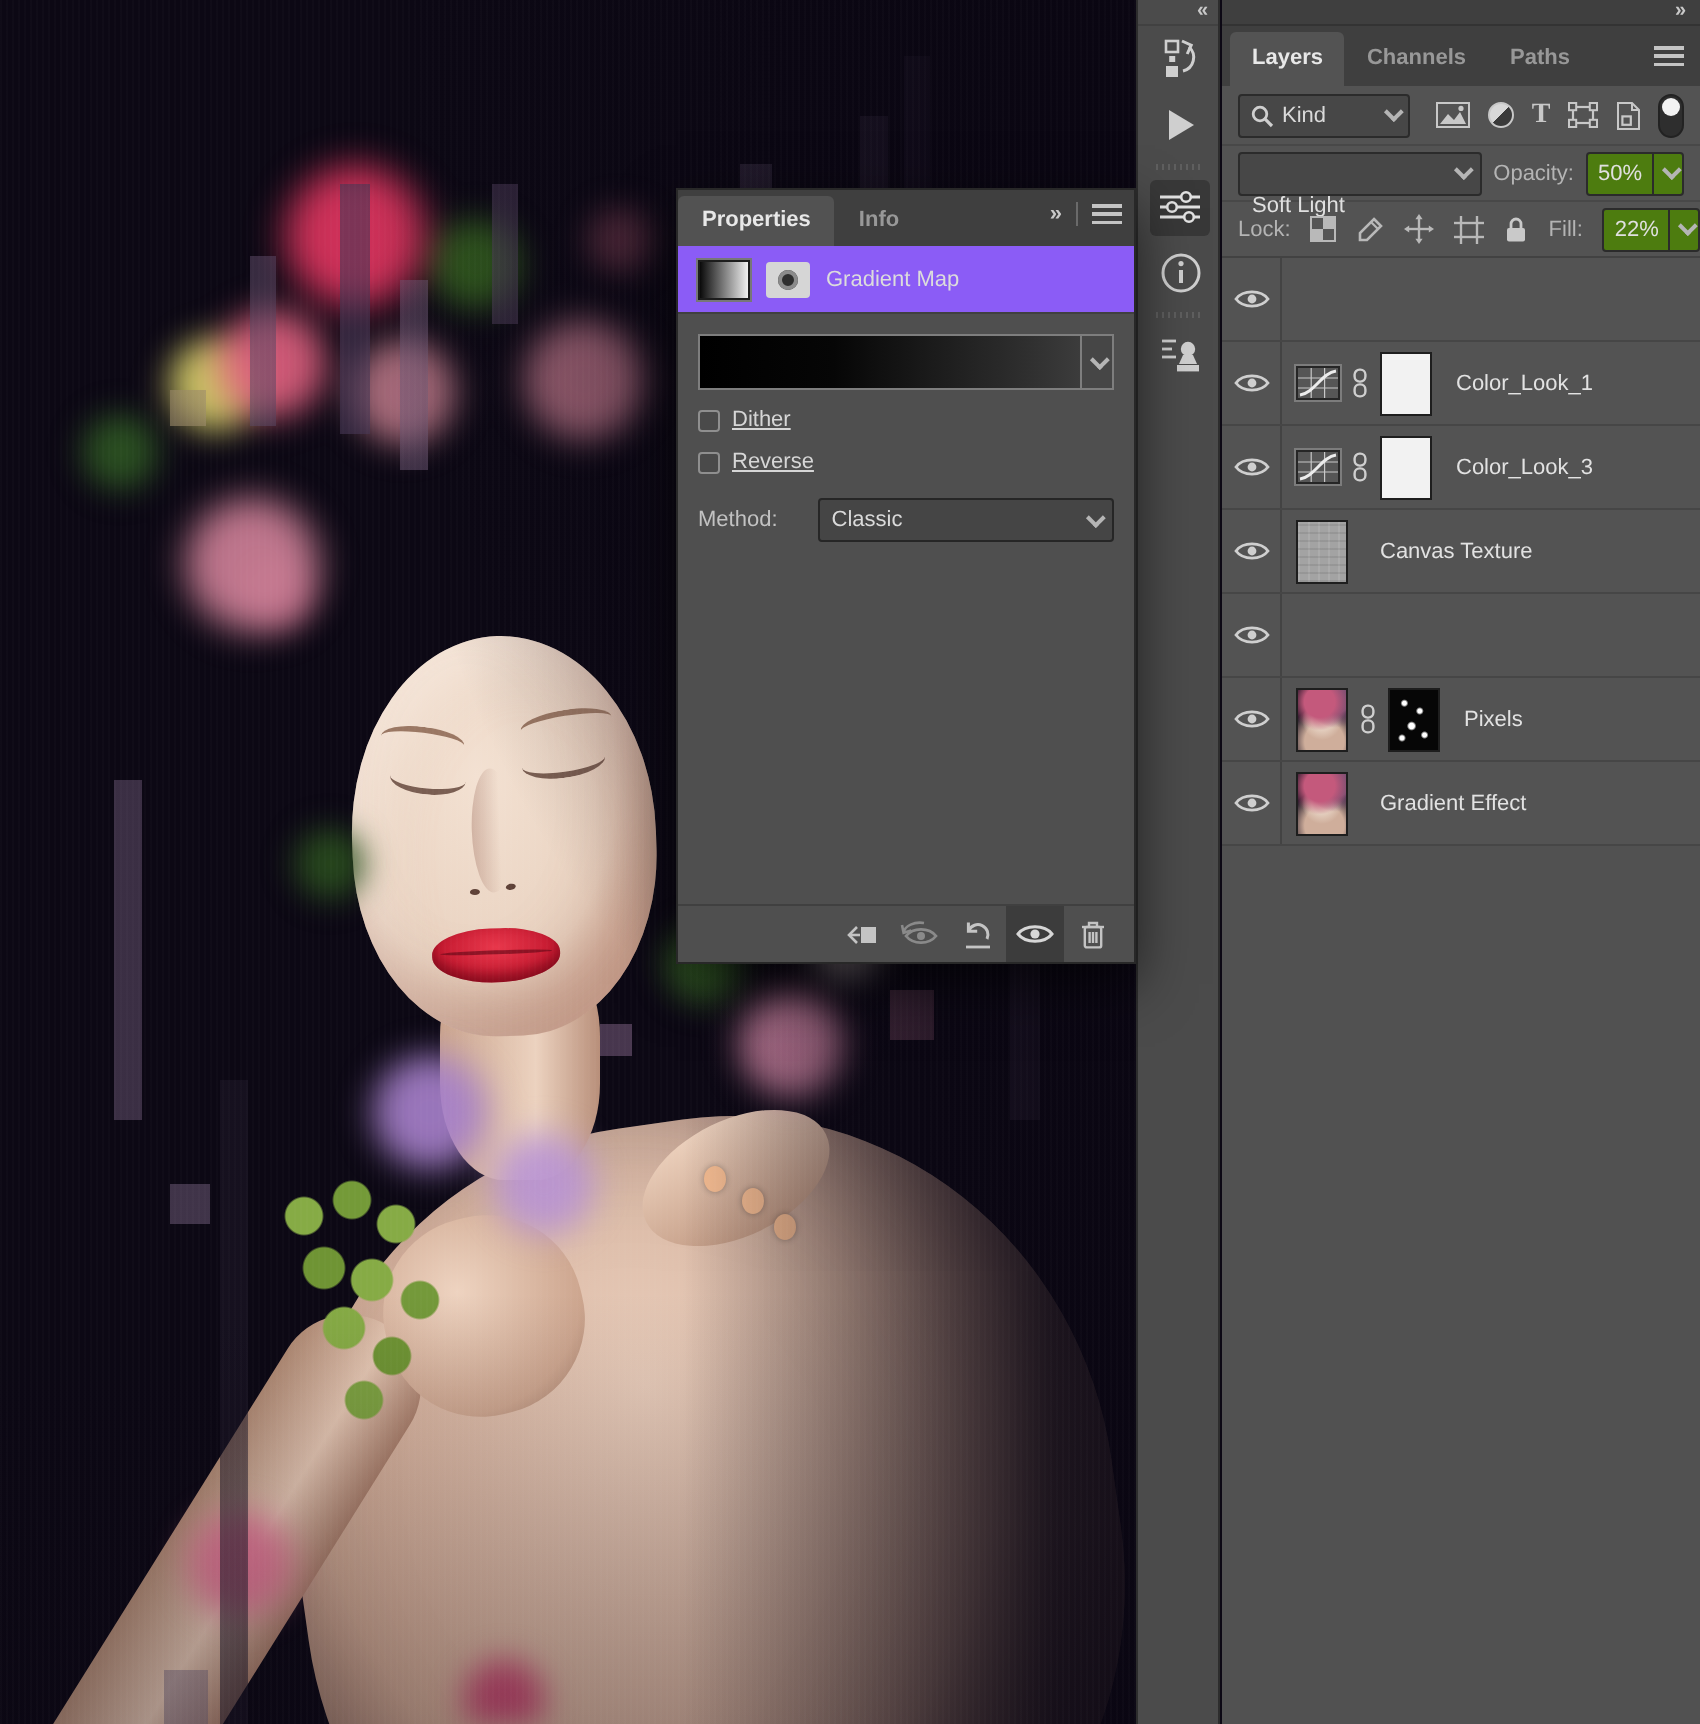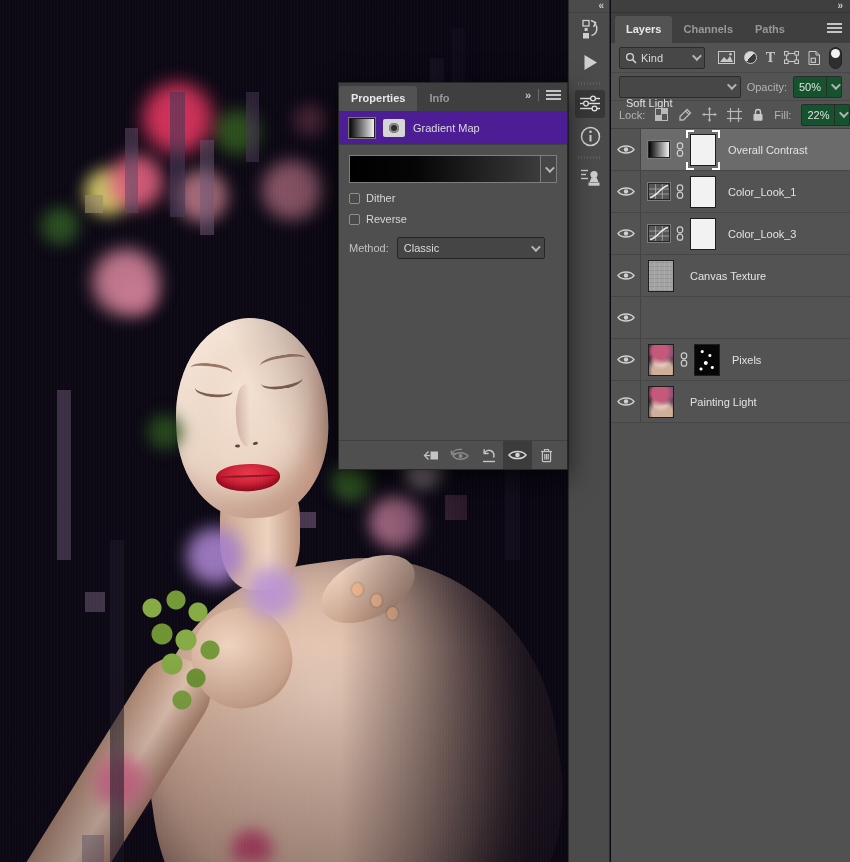--- a/index.html
+++ b/index.html
@@ -116,21 +116,21 @@
   .fi{display:flex;align-items:center;justify-content:center;cursor:pointer;}
   .adj-circle{width:13px;height:13px;border-radius:50%;border:1px solid #c8c8c8;background:linear-gradient(135deg,#d8d8d8 50%,#3a3a3a 50%);}
   .type-T{font-weight:bold;font-size:14px;color:#c8c8c8;font-family:"Liberation Serif",serif;}
   .toggle-pill{width:13px;height:22px;border-radius:7px;background:#2e2e2e;border:1px solid #222;position:relative;cursor:pointer;}
   .toggle-pill .ball{position:absolute;left:1px;top:1px;width:9px;height:9px;border-radius:50%;background:#f2f2f2;}
   .blend-row{height:28px;border-bottom:1px solid #484848;gap:6px;}
   .dd{height:22px;background:#474747;border:1px solid #2b2b2b;border-radius:2px;display:flex;align-items:center;padding:0 6px;cursor:pointer;}
   .blend-dd{width:152px;}
   .dd .lbl{flex:1;color:#e0e0e0;margin-top:32px;}
   .sm-label{color:#b4b4b4;margin-left:auto;}
-  .vb{height:22px;display:flex;background:#14532d;border:1px solid #2b2b2b;border-radius:2px;cursor:pointer;}
+  .vb{height:22px;display:flex;background:#4d7c0f;border:1px solid #2b2b2b;border-radius:2px;cursor:pointer;}
   .vb .v{min-width:32px;padding:0 4px;display:flex;align-items:center;justify-content:center;color:#e0e0e0;}
   .vb .c{width:15px;border-left:1px solid #2b2b2b;display:flex;align-items:center;justify-content:center;}
   .lock-row{height:28px;border-bottom:1px solid #424242;gap:10px;}
   .lock-row .sm-label{margin-left:0;}
   .rows{position:absolute;left:0;top:129px;width:239px;}
   .layer-row{height:42px;display:flex;align-items:stretch;background:#535353;border-bottom:1px solid #464646;cursor:pointer;}
   .layer-row.selected .row-content{background:#6b6b6b;}
   .eye-cell{width:30px;border-right:1px solid #434343;display:flex;align-items:center;justify-content:center;flex:none;cursor:pointer;}
   .row-content{flex:1;display:flex;align-items:center;padding-left:7px;gap:6px;}
   .adj-thumb{width:22px;height:17px;border:1px solid #262626;outline:1px solid #7c7c7c;flex:none;cursor:pointer;}
@@ -164,41 +164,41 @@
     radial-gradient(circle at 60% 55%,#3a3a3a 0 1.5px,rgba(0,0,0,0) 2.5px),
     radial-gradient(circle at 40% 80%,#3a3a3a 0 1.2px,rgba(0,0,0,0) 2.2px),
     conic-gradient(#ffffff 0 90deg,#cbcbcb 90deg 180deg,#ffffff 180deg 270deg,#cbcbcb 270deg 360deg);
     background-size:100% 100%,100% 100%,100% 100%,8px 8px;}
   .layer-name{color:#e2e2e2;margin-left:6px;white-space:nowrap;}
   .layer-name.pxname{margin-left:10px;}
   .layer-name.italic{font-style:italic;}
   .row-lock{margin-left:auto;margin-right:10px;display:flex;align-items:center;}
 
   
-  .props{position:absolute;left:338px;top:82px;width:230px;height:388px;background:#4f4f4f;border:1px solid #282828;box-shadow:0 10px 26px rgba(0,0,0,.6);display:flex;flex-direction:column;}
+  .props{position:absolute;left:338px;top:94px;width:230px;height:388px;background:#4f4f4f;border:1px solid #282828;box-shadow:0 10px 26px rgba(0,0,0,.6);display:flex;flex-direction:column;}
   .pr-tabs{height:28px;background:#3f3f3f;display:flex;align-items:flex-end;padding-left:0;position:relative;flex:none;}
   .pr-tabs .tab{padding:6px 12px 7px;}
   .pr-tabs .tab.active{background:#525252;}
   .pr-right{position:absolute;right:6px;top:6px;display:flex;align-items:center;gap:7px;}
   .pr-right .dbl{color:#c9c9c9;font-size:11px;font-weight:bold;cursor:pointer;}
   .pr-right .sep{width:1px;height:12px;background:#6a6a6a;}
   .pr-right .menu-lines{position:static;}
-  .pr-header{height:34px;display:flex;align-items:center;gap:8px;padding:5px 10px;background:#4c1d95;border-bottom:1px solid #404040;flex:none;}
+  .pr-header{height:34px;display:flex;align-items:center;gap:8px;padding:5px 10px;background:#8b5cf6;border-bottom:1px solid #404040;flex:none;}
   .pr-grad-chip{width:26px;height:20px;background:linear-gradient(90deg,#0a0a0a,#f0f0f0);border:1px solid #1d1d1d;outline:1px solid #777;cursor:pointer;}
   .pr-mask-chip{width:22px;height:18px;background:#d6d6d6;border-radius:2px;display:flex;align-items:center;justify-content:center;cursor:pointer;}
   .pr-mask-chip .dot{width:10px;height:10px;border-radius:50%;background:#2e2e2e;box-shadow:0 0 0 2px #8b8b8b inset;}
   .pr-title{color:#dcdcdc;}
   .pr-body{flex:1;padding:10px 10px 0;}
   .grad-bar{height:28px;border:1px solid #7e7e7e;display:flex;cursor:pointer;}
   .grad-bar .g{flex:1;background:linear-gradient(90deg,#000 0%,#060606 35%,#2e2e2e 85%,#3c3c3c 100%);}
   .grad-bar .c{width:16px;border-left:1px solid #7e7e7e;display:flex;align-items:center;justify-content:center;background:rgba(0,0,0,.1);}
   .chk-row{display:flex;align-items:center;gap:6px;margin-top:9px;cursor:pointer;}
   .chk{width:11px;height:11px;border:1px solid #8f8f8f;background:#4a4a4a;border-radius:2px;flex:none;}
-  .chk-lbl{color:#d6d6d6;}
-  .method-row{display:flex;align-items:center;gap:8px;margin-top:12px;}
+  .chk-lbl{color:#d6d6d6;text-decoration:underline;}
+  .method-row{display:flex;align-items:center;gap:20px;margin-top:12px;}
   .method-lbl{color:#c2c2c2;}
   .method-dd{width:148px;height:20px;background:#454545;border:1px solid #262626;border-radius:2px;display:flex;align-items:center;padding:10px 6px;cursor:pointer;}
   .method-dd .lbl{flex:1;color:#dadada;}
   .pr-footer{height:29px;border-top:1px solid #404040;display:flex;align-items:stretch;justify-content:flex-end;padding-right:6px;flex:none;}
   .ft{width:29px;display:flex;align-items:center;justify-content:center;cursor:pointer;}
   .ft.pressed{background:#3c3c3c;}
   svg{display:block;}
 </style>
 </head>
 <body>
@@ -413,37 +413,20 @@
 
     <div class="rows">
 
       <div class="layer-row selected">
         <div class="eye-cell">
           <svg width="18" height="11" viewBox="0 0 18 11">
               <path d="M1 5.5 C4.5 0.8 13.5 0.8 17 5.5 C13.5 10.2 4.5 10.2 1 5.5 Z" fill="none" stroke="#cfcfcf" stroke-width="1.4"></path>
               <circle cx="9" cy="5.5" r="2.2" fill="#cfcfcf"></circle>
             </svg>
         </div>
-        <div class="row-content">
-          <span class="adj-thumb grad-thumb"></span>
-          <span class="chain">
-            <svg width="8" height="15" viewBox="0 0 8 15">
-                <rect x="1.3" y="0.8" width="5.4" height="6" rx="2.5" fill="none" stroke="#cfcfcf" stroke-width="1.2"></rect>
-                <rect x="1.3" y="8.2" width="5.4" height="6" rx="2.5" fill="none" stroke="#cfcfcf" stroke-width="1.2"></rect>
-              </svg>
-          </span>
-          <span class="mask-wrap">
-            <span class="mask white"></span>
-            <span class="bracket tl"></span>
-              <span class="bracket tr"></span>
-              <span class="bracket bl"></span>
-              <span class="bracket br"></span>
-          </span>
-          <span class="layer-name">Overall Contrast</span>
-        </div>
       </div>
 
       <div class="layer-row">
         <div class="eye-cell">
           <svg width="18" height="11" viewBox="0 0 18 11">
               <path d="M1 5.5 C4.5 0.8 13.5 0.8 17 5.5 C13.5 10.2 4.5 10.2 1 5.5 Z" fill="none" stroke="#cfcfcf" stroke-width="1.4"></path>
               <circle cx="9" cy="5.5" r="2.2" fill="#cfcfcf"></circle>
             </svg>
         </div>
         <div class="row-content">
@@ -551,21 +534,21 @@
 
       <div class="layer-row">
         <div class="eye-cell">
           <svg width="18" height="11" viewBox="0 0 18 11">
               <path d="M1 5.5 C4.5 0.8 13.5 0.8 17 5.5 C13.5 10.2 4.5 10.2 1 5.5 Z" fill="none" stroke="#cfcfcf" stroke-width="1.4"></path>
               <circle cx="9" cy="5.5" r="2.2" fill="#cfcfcf"></circle>
             </svg>
         </div>
         <div class="row-content">
           <span class="px-thumb thumb-photo"></span>
-          <span class="layer-name pxname">Painting Light</span>
+          <span class="layer-name pxname">Gradient Effect</span>
         </div>
       </div>
 
     </div>
   </div>
 
   <div class="props">
     <div class="pr-tabs">
       <div class="tab active">Properties</div>
       <div class="tab">Info</div>

